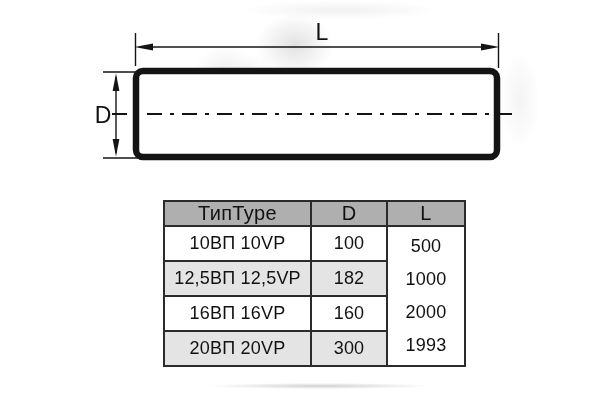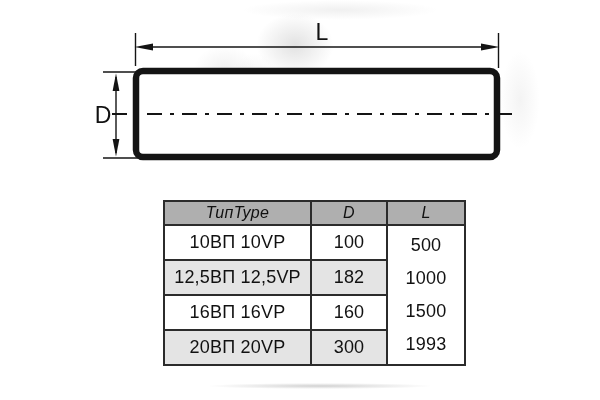--- a/index.html
+++ b/index.html
@@ -50,23 +50,22 @@
     padding:0;
     white-space:nowrap;
   }
   .col-type{width:147px;}
   .col-d{width:76px;}
   .col-l{width:78px;}
   .spec-table th{
     height:24px;
     background:var(--header-bg);
     font-weight:400;
-    font-size:16px;
+    font-size:20px;
     letter-spacing:0.3px;
-    font-style:italic;
   }
   .spec-table td{
     height:35px;
     font-size:18px;
     letter-spacing:0.2px;
   }
   tr.alt td{background:var(--row-alt-bg);}
   td.l-merged{
     background:#fff !important;
     vertical-align:middle;
@@ -115,21 +114,21 @@
       <th>ТипType</th>
       <th>D</th>
       <th>L</th>
     </tr>
     <tr>
       <td>10ВП 10VP</td>
       <td>100</td>
       <td class="l-merged" rowspan="4">
         <div class="l-line">500</div>
         <div class="l-line">1000</div>
-        <div class="l-line">1500</div>
+        <div class="l-line">2000</div>
         <div class="l-line">1993</div>
       </td>
     </tr>
     <tr class="alt">
       <td>12,5ВП 12,5VP</td>
       <td>182</td>
     </tr>
     <tr>
       <td>16ВП 16VP</td>
       <td>160</td>

